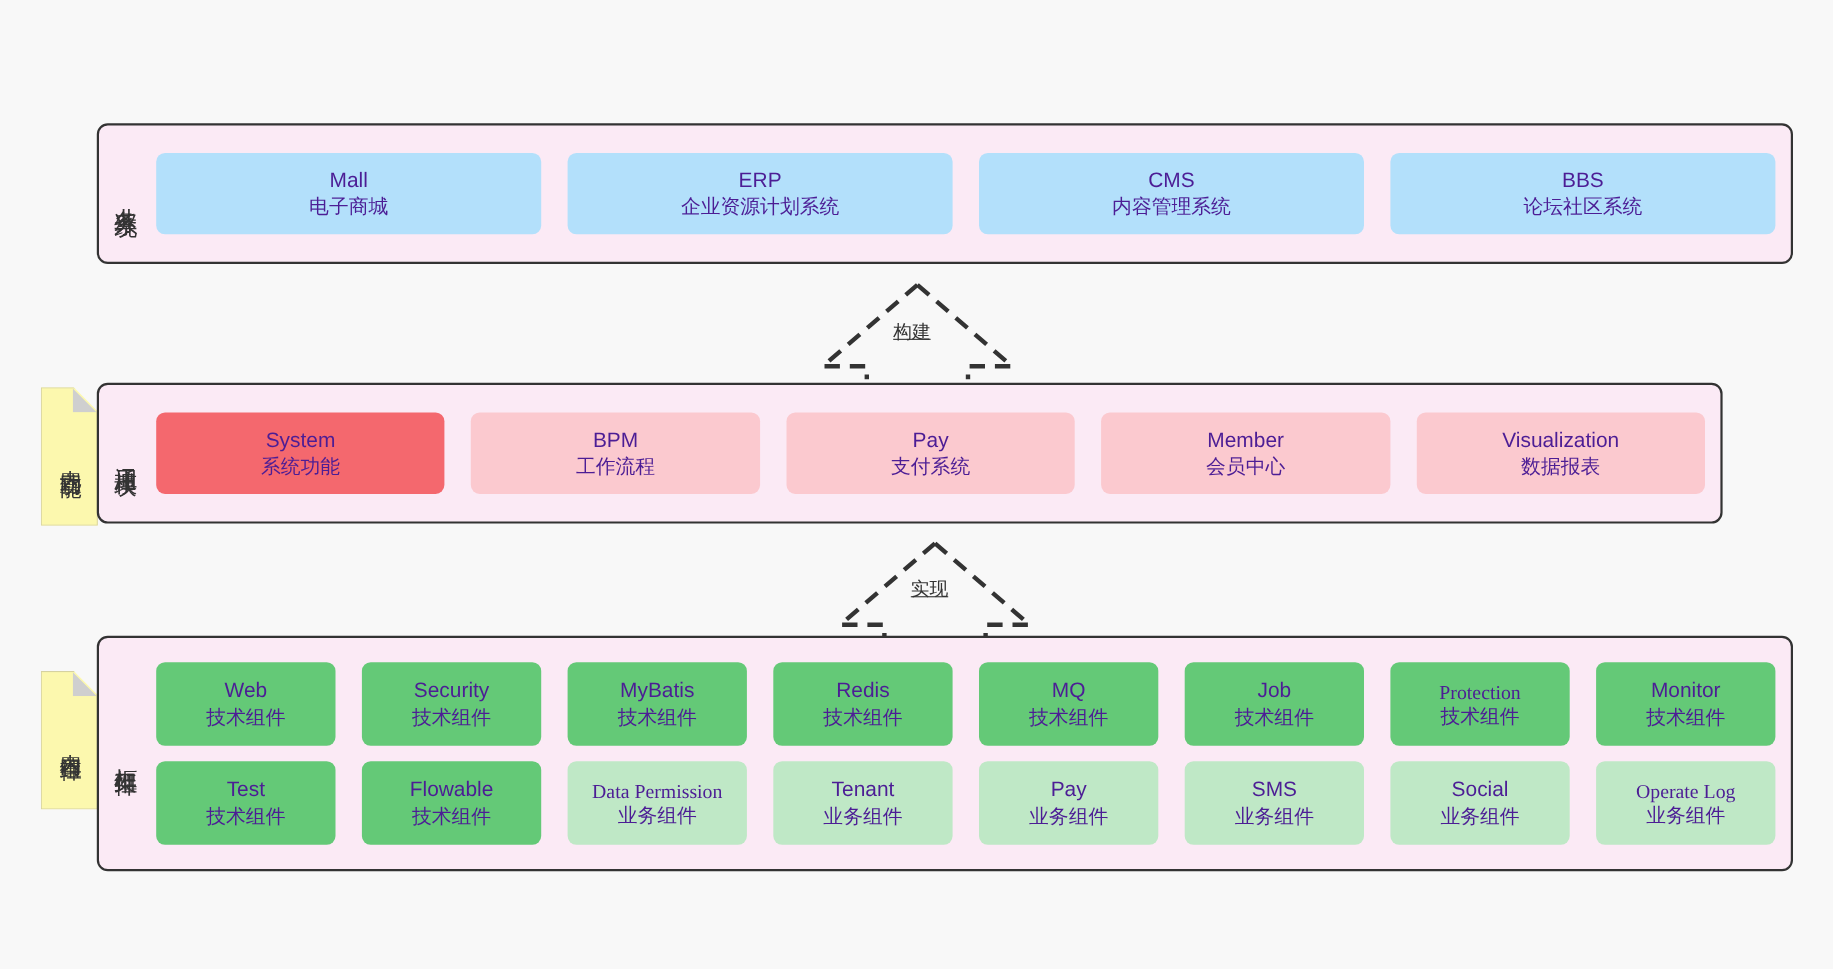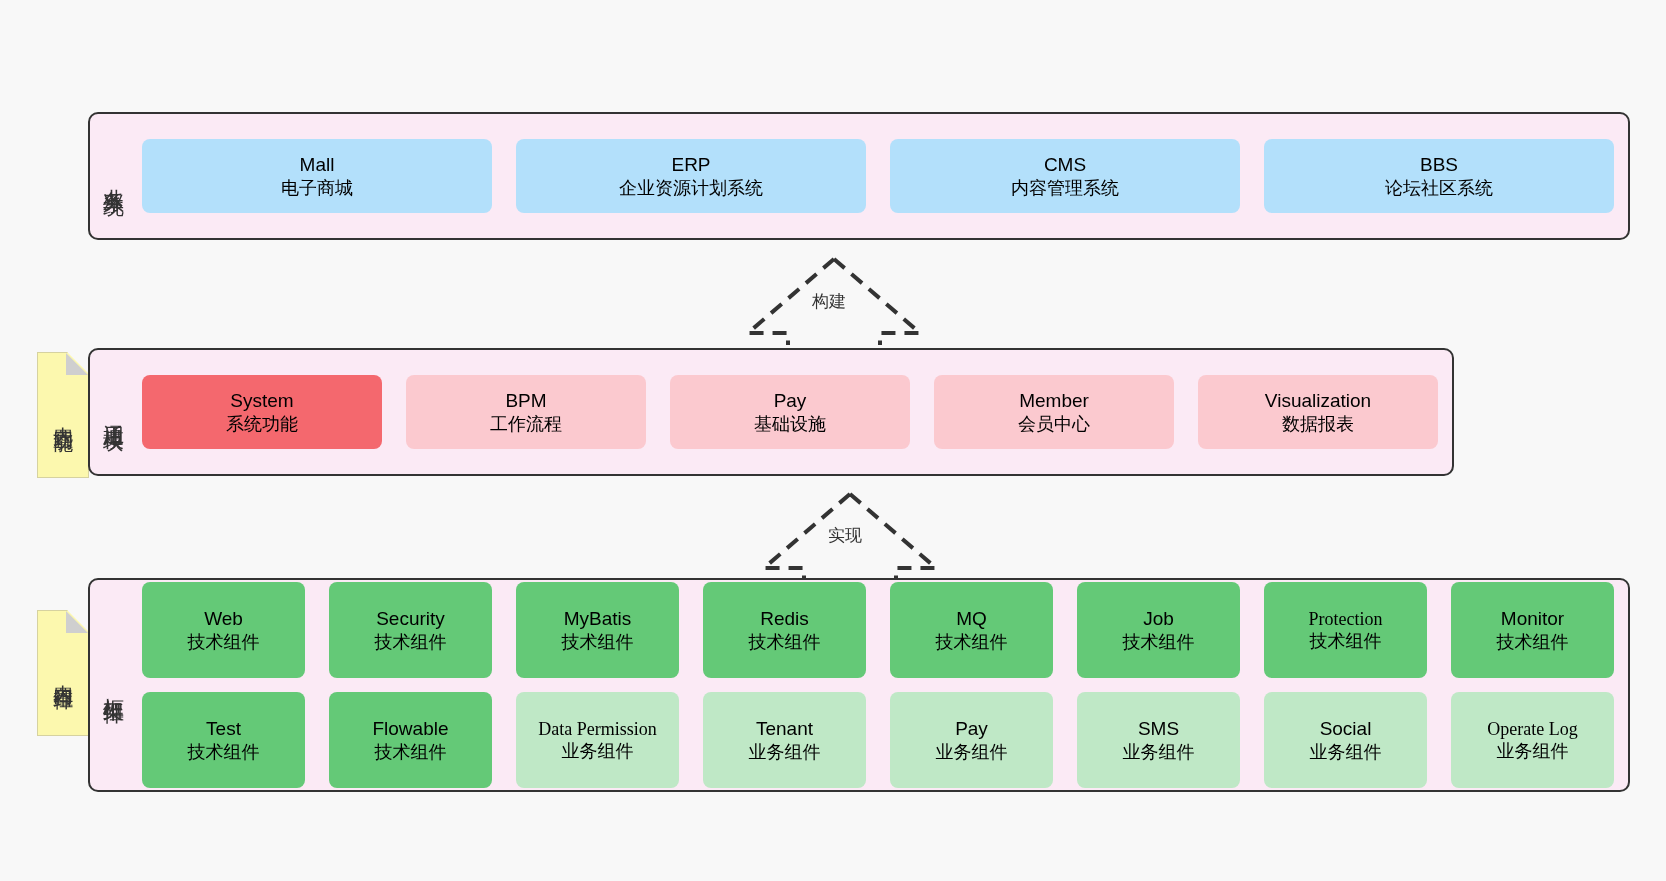--- a/index.html
+++ b/index.html
@@ -71,40 +71,40 @@
     flex: 1 1 0;
     box-sizing: border-box;
     border-radius: 8px;
     display: flex;
     flex-direction: column;
     align-items: center;
     justify-content: center;
     text-align: center;
     line-height: 1.25;
     padding: 4px 6px;
-    color: #000000;
+    color: #4c1d95;
   }
   .box .t1 { font-size: 19px; }
   .box .t2 { font-size: 18px; }
   .box.narrow .t1 { font-size: 18px; font-family: Liberation Serif, serif; }
 
   .box-blue   { background: #b3e0fb; }
   .box-red    { background: #f4686e; }
   .box-pink   { background: #fbc9cf; }
   .box-green  { background: #64c977; }
   .box-lgreen { background: #bfe8c6; }
 
   
   #layer-business { left: 88px;  top: 112px; width: 1542px; height: 128px; }
-  #layer-common   { left: 88px;  top: 348px; width: 1366px; height: 128px; }
+  #layer-common   { left: 88px;  top: 348px; width: 1478px; height: 128px; }
   #layer-frame    { left: 88px;  top: 578px; width: 1542px; height: 214px; }
 
   #layer-business .layer-body .row { height: 74px; }
   #layer-common   .layer-body .row { height: 74px; }
-  #layer-frame    .layer-body .row { height: 96px; }
+  #layer-frame    .layer-body .row { height: 76px; }
 
   
   .note {
     position: absolute;
     box-sizing: border-box;
     background: #fcf8ae;
     border: 1px solid #d6d2a0;
     display: flex;
     align-items: center;
     justify-content: center;
@@ -129,20 +129,21 @@
   #note-frame  { left: 37px; top: 610px; width: 52px; height: 126px; }
 
   
   .arrow { position: absolute; }
   .arrow-label {
     position: absolute;
     font-size: 17px;
     color: #333333;
     white-space: nowrap;
     user-select: none;
+    text-decoration: underline;
   }
   #arrow-build { left: 744px; top: 255px; width: 180px; height: 90px; }
   #arrow-build-label { left: 812px; top: 290px; }
   #arrow-impl  { left: 760px; top: 490px; width: 180px; height: 90px; }
   #arrow-impl-label  { left: 828px; top: 524px; }
 </style>
 </head>
 <body>
 
 <div id="canvas">
@@ -188,21 +189,21 @@
         <div class="box box-red">
           <span class="t1">System</span>
           <span class="t2">系统功能</span>
         </div>
         <div class="box box-pink">
           <span class="t1">BPM</span>
           <span class="t2">工作流程</span>
         </div>
         <div class="box box-pink">
           <span class="t1">Pay</span>
-          <span class="t2">基础设施</span>
+          <span class="t2">支付系统</span>
         </div>
         <div class="box box-pink">
           <span class="t1">Member</span>
           <span class="t2">会员中心</span>
         </div>
         <div class="box box-pink">
           <span class="t1">Visualization</span>
           <span class="t2">数据报表</span>
         </div>
       </div>

